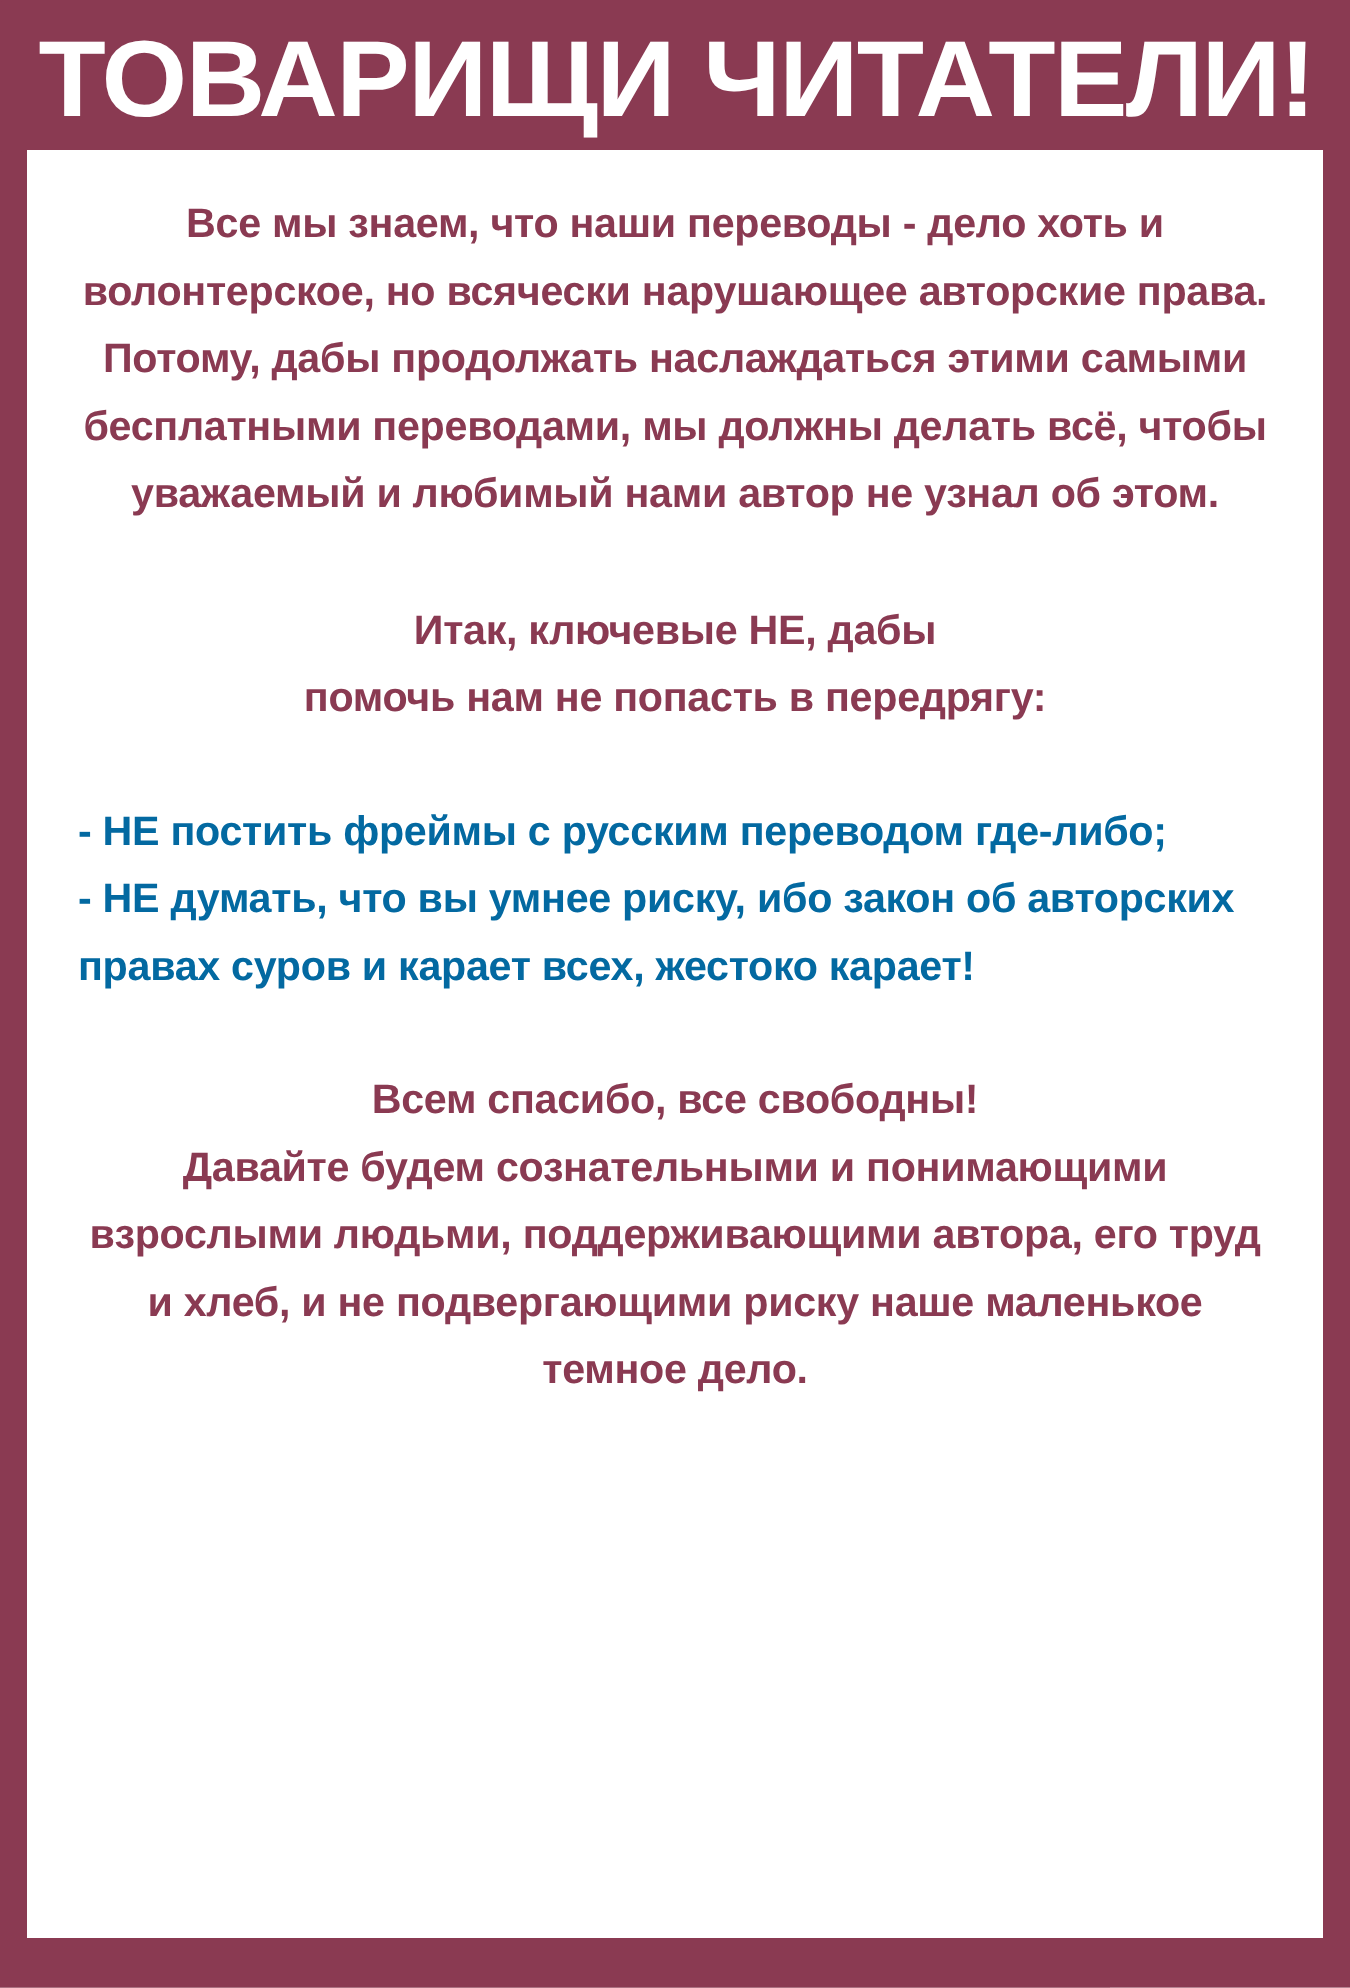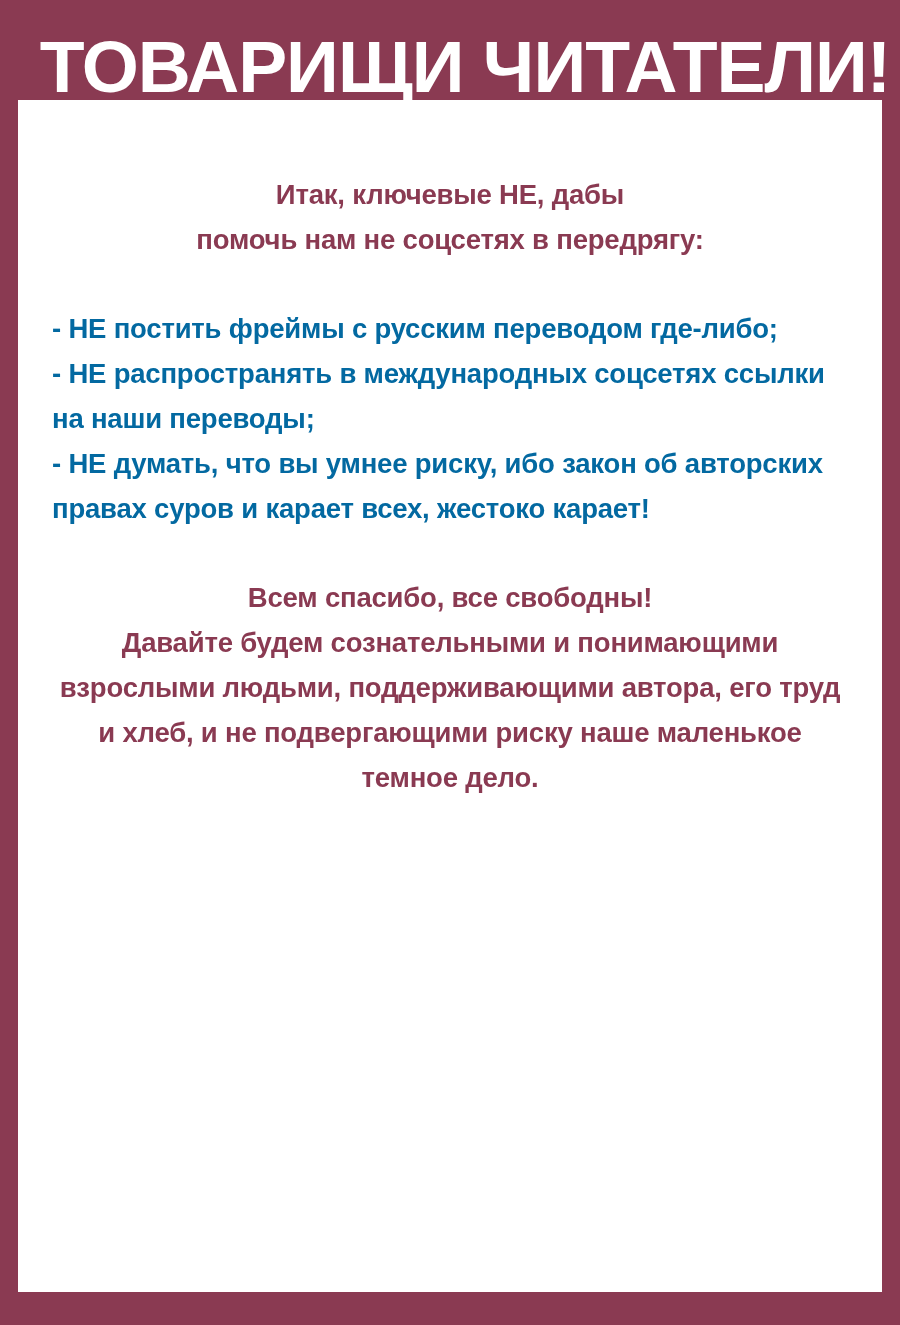--- a/index.html
+++ b/index.html
@@ -12,21 +12,21 @@
     background: #8a3a52;
     font-family: "Liberation Sans", sans-serif;
     overflow: hidden;
   }
   .poster {
     position: relative;
     width: 740px;
     height: 1325px;
     box-sizing: border-box;
     background: #8a3a52;
-    padding: 15px;
+    padding: 1px;
   }
   .header-band {
     width: 900px;
     height: 100px;
     background: #8a3a52;
     display: flex;
     align-items: center;
     justify-content: center;
     box-sizing: border-box;
     padding-top: 4px;
@@ -96,31 +96,31 @@
 <body>
 
 <div class="poster">
 
   <div class="header-band">
     <div class="header-title">ТОВАРИЩИ ЧИТАТЕЛИ!</div>
   </div>
 
   <div class="content-card">
 
+    <p class="para">Все мы знаем, что наши переводы - дело хоть и волонтерское, но всячески нарушающее авторские права. Потому, дабы продолжать наслаждаться этими самыми бесплатными переводами, мы должны делать всё, чтобы уважаемый и любимый нами автор не узнал об этом.</p>
 
     <div class="spacer-lg"></div>
 
     <p class="para">Итак, ключевые НЕ, дабы</p>
-    <p class="para">помочь нам не соцсетях в передрягу:</p>
+    <p class="para">помочь нам не попасть в передрягу:</p>
 
     <div class="spacer-md"></div>
 
     <div class="list-block">
       <p class="list-line">- НЕ постить фреймы с русским переводом где-либо;</p>
-      <p class="list-line">- НЕ распространять в международных соцсетях ссылки на наши переводы;</p>
       <p class="list-line">- НЕ думать, что вы умнее риску, ибо закон об авторских правах суров и карает всех, жестоко карает!</p>
     </div>
 
     <div class="spacer-md"></div>
 
     <p class="para">Всем спасибо, все свободны!</p>
 
     <p class="para">Давайте будем сознательными и понимающими взрослыми людьми, поддерживающими автора, его труд и хлеб, и не подвергающими риску наше маленькое темное дело.</p>
 
   </div>

